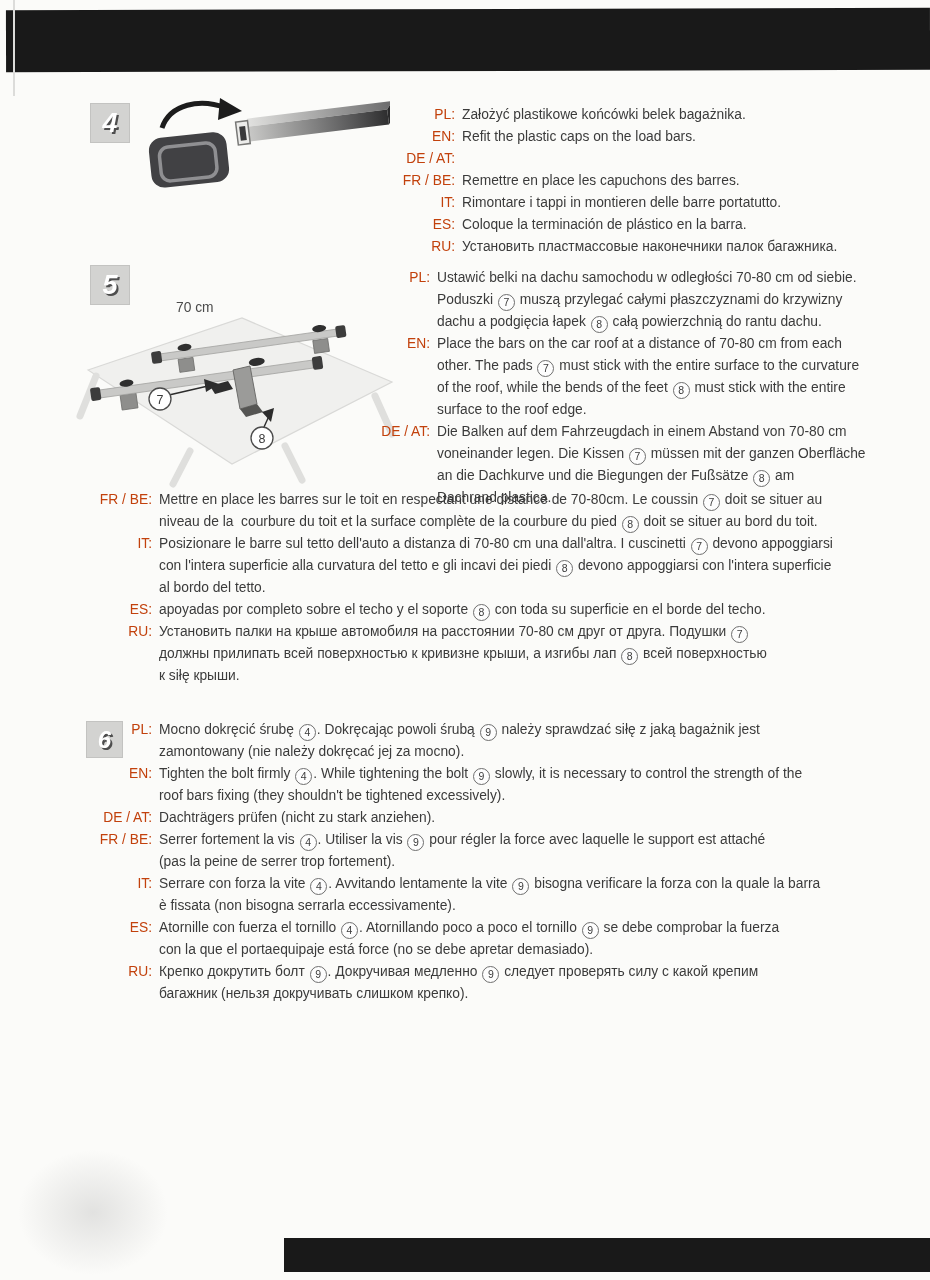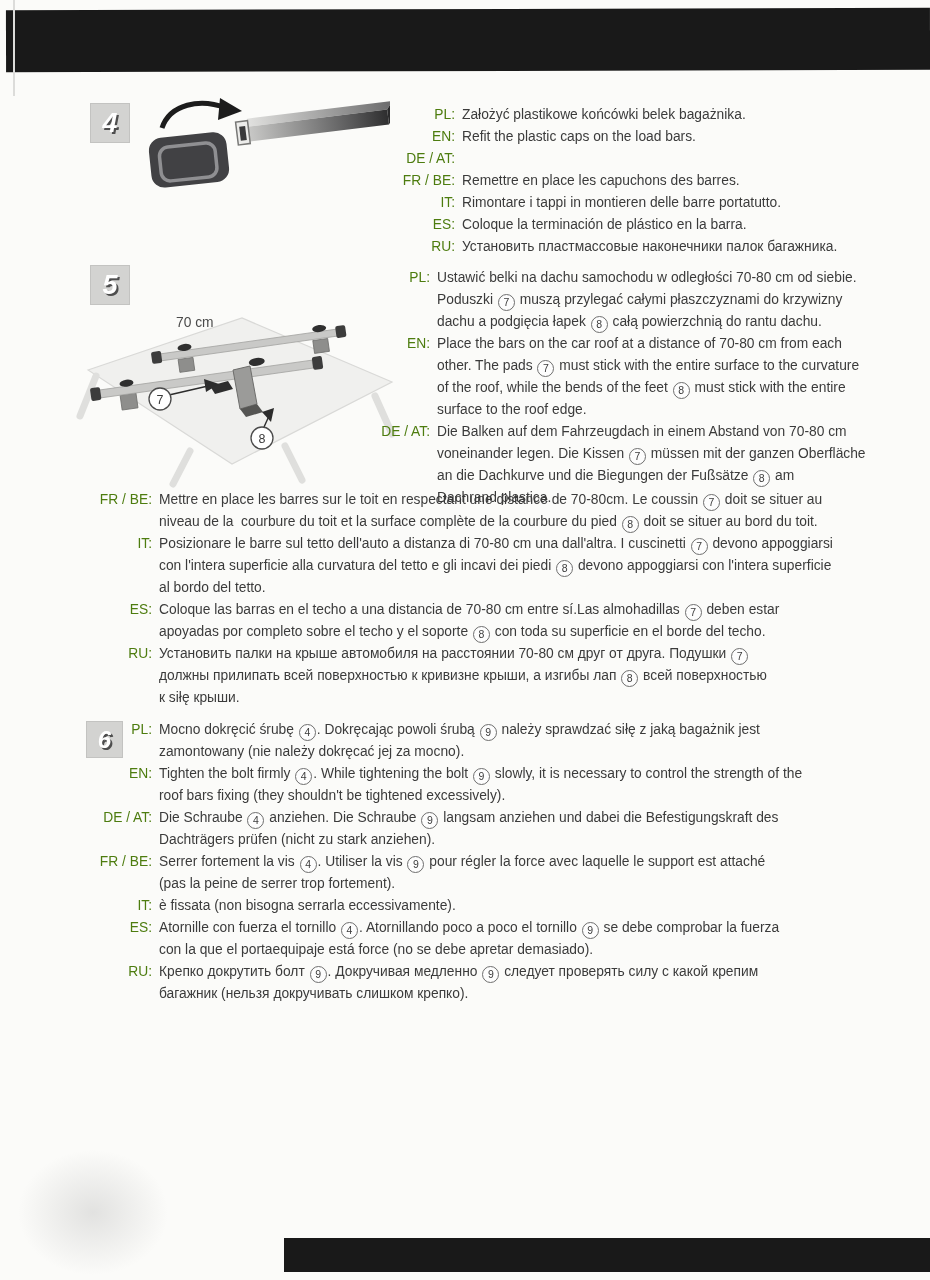--- a/index.html
+++ b/index.html
@@ -18,21 +18,21 @@
   .badge{
     position:absolute;width:40px;height:40px;background:#d3d3d1;
     box-shadow:inset 0 0 0 1px #c3c3c1;
     display:flex;align-items:center;justify-content:center;
     font-style:italic;font-weight:bold;font-size:27px;color:#ffffff;
     text-shadow:2px 2px 0 #4e4e4e;
   }
   .badge.small{width:37px;height:37px;font-size:24px;}
   .tblock{position:absolute;font-size:13.8px;line-height:22px;}
   .row{display:flex;align-items:flex-start;}
-  .lab{flex:0 0 var(--labw);text-align:right;padding-right:7px;color:#4d7c0f;white-space:pre;}
+  .lab{flex:0 0 var(--labw);text-align:right;padding-right:7px;color:#c2410c;white-space:pre;}
   .txt{color:#3b3b3b;}
   .line{white-space:pre;}
   .circ{
     display:inline-block;width:15px;height:15px;border:1px solid #6e6e6e;border-radius:50%;
     text-align:center;font-size:10.5px;line-height:15px;vertical-align:-2px;
     color:#3b3b3b;margin:0 1px;background:rgba(255,255,255,.6);
   }
   .illus{position:absolute;}
   .dim-label{position:absolute;font-size:13.8px;color:#4a4a4a;}
 </style>
@@ -112,21 +112,21 @@
       <div class="row">
         <span class="lab">RU:</span>
         <div class="txt">
           <div class="line">Установить пластмассовые наконечники палок багажника.</div>
         </div>
       </div>
     </div>
 
   <div class="badge" style="left:90px;top:265px;">5</div>
 
-  <div class="dim-label" style="left:176px;top:315px;">70 cm</div>
+  <div class="dim-label" style="left:176px;top:300px;">70 cm</div>
 
   <svg class="illus" style="left:70px;top:288px;" width="330" height="200" viewBox="0 0 330 200">
     <polygon points="18,82 172,30 322,94 162,176" fill="#f0f0ee" stroke="#d9d9d7" stroke-width="1.2"></polygon>
     <g stroke="#dfdfdd" stroke-width="7" stroke-linecap="round">
       <path d="M26,88 L10,128"></path>
         <path d="M305,108 L322,146"></path>
       <path d="M120,163 L103,196"></path>
         <path d="M215,158 L232,192"></path>
     </g>
 
@@ -211,21 +211,20 @@
         <span class="lab">IT:</span>
         <div class="txt">
           <div class="line">Posizionare le barre sul tetto dell'auto a distanza di 70-80 cm una dall'altra. I cuscinetti <span class="circ">7</span> devono appoggiarsi</div>
           <div class="line">con l'intera superficie alla curvatura del tetto e gli incavi dei piedi <span class="circ">8</span> devono appoggiarsi con l'intera superficie</div>
           <div class="line">al bordo del tetto.</div>
         </div>
       </div>
       <div class="row">
         <span class="lab">ES:</span>
         <div class="txt">
-          <div class="line">Coloque las barras en el techo a una distancia de 70-80 cm entre sí.Las almohadillas <span class="circ">7</span> deben estar</div>
           <div class="line">apoyadas por completo sobre el techo y el soporte <span class="circ">8</span> con toda su superficie en el borde del techo.</div>
         </div>
       </div>
       <div class="row">
         <span class="lab">RU:</span>
         <div class="txt">
           <div class="line">Установить палки на крыше автомобиля на расстоянии 70-80 см друг от друга. Подушки <span class="circ">7</span></div>
           <div class="line">должны прилипать всей поверхностью к кривизне крыши, а изгибы лап <span class="circ">8</span> всей поверхностью</div>
           <div class="line">к siłę крыши.</div>
         </div>
@@ -245,34 +244,34 @@
       <div class="row">
         <span class="lab">EN:</span>
         <div class="txt">
           <div class="line">Tighten the bolt firmly <span class="circ">4</span>. While tightening the bolt <span class="circ">9</span> slowly, it is necessary to control the strength of the</div>
           <div class="line">roof bars fixing (they shouldn't be tightened excessively).</div>
         </div>
       </div>
       <div class="row">
         <span class="lab">DE / AT:</span>
         <div class="txt">
-          <div class="line">Die Schraube <span class="circ">4</span> anziehen. Die Schraube <span class="circ">9</span> langsam anziehen und dabei die Befestigungskraft des</div>
           <div class="line">Dachträgers prüfen (nicht zu stark anziehen).</div>
         </div>
       </div>
       <div class="row">
         <span class="lab">FR / BE:</span>
         <div class="txt">
           <div class="line">Serrer fortement la vis <span class="circ">4</span>. Utiliser la vis <span class="circ">9</span> pour régler la force avec laquelle le support est attaché</div>
           <div class="line">(pas la peine de serrer trop fortement).</div>
         </div>
       </div>
       <div class="row">
         <span class="lab">IT:</span>
         <div class="txt">
+          <div class="line">Serrare con forza la vite <span class="circ">4</span>. Avvitando lentamente la vite <span class="circ">9</span> bisogna verificare la forza con la quale la barra</div>
           <div class="line">è fissata (non bisogna serrarla eccessivamente).</div>
         </div>
       </div>
       <div class="row">
         <span class="lab">ES:</span>
         <div class="txt">
           <div class="line">Atornille con fuerza el tornillo <span class="circ">4</span>. Atornillando poco a poco el tornillo <span class="circ">9</span> se debe comprobar la fuerza</div>
           <div class="line">con la que el portaequipaje está force (no se debe apretar demasiado).</div>
         </div>
       </div>

